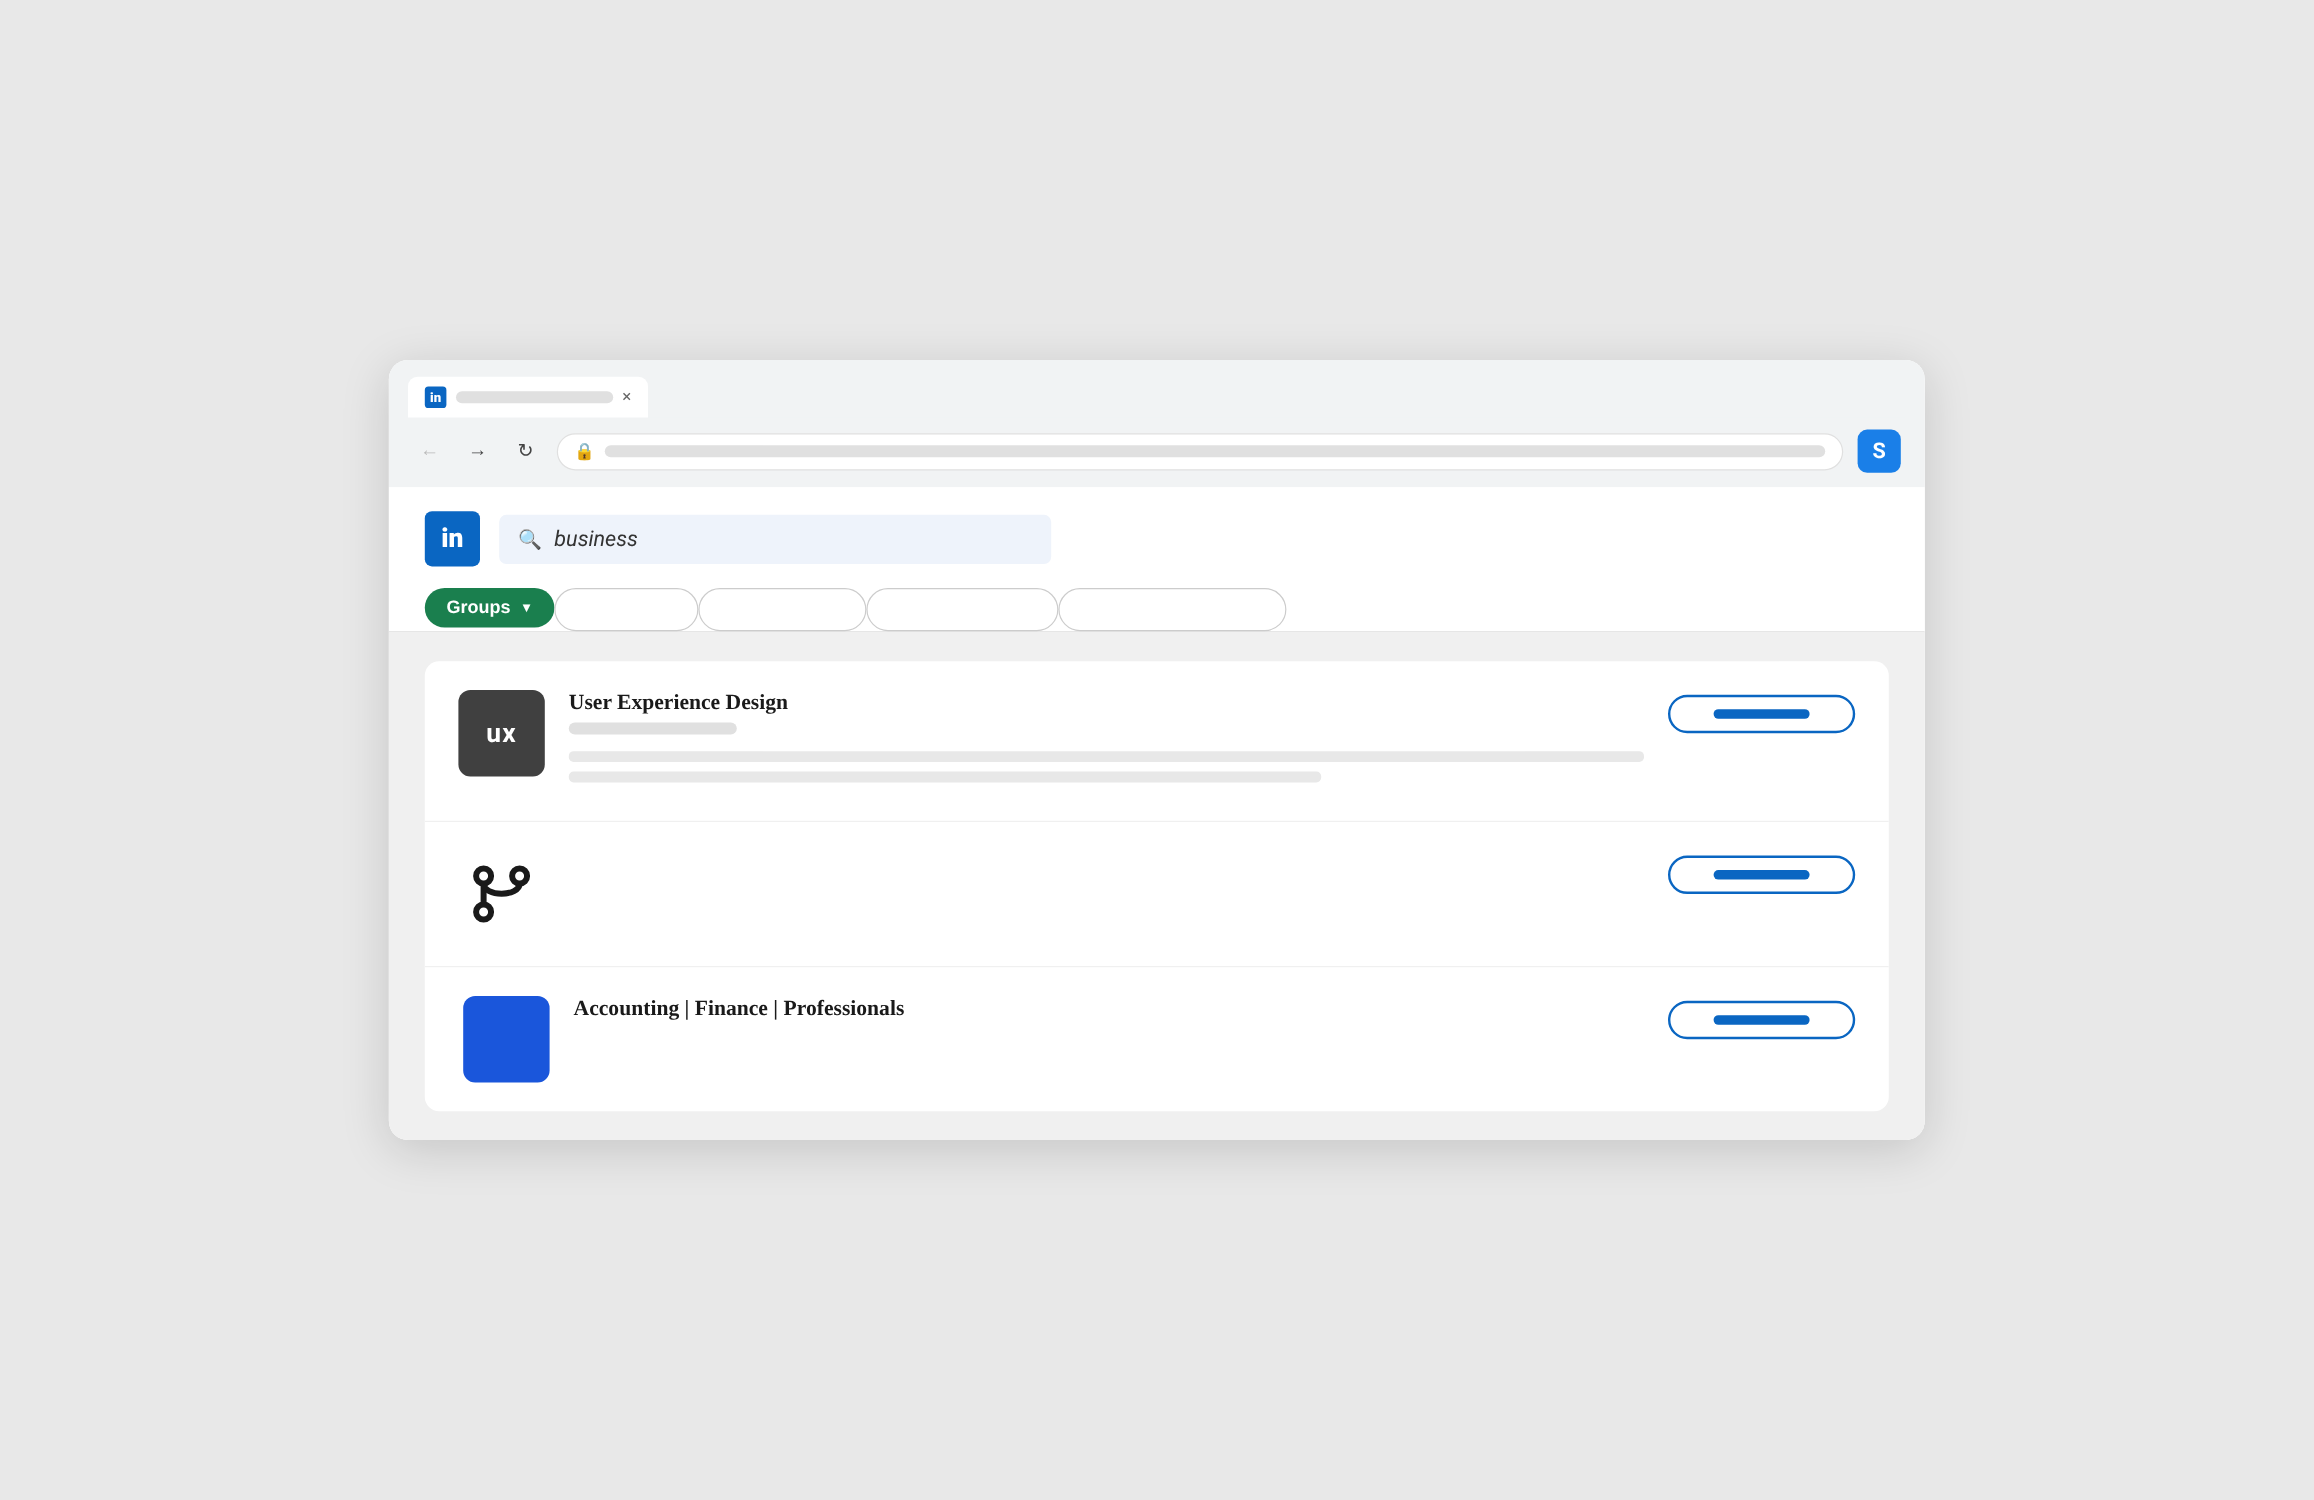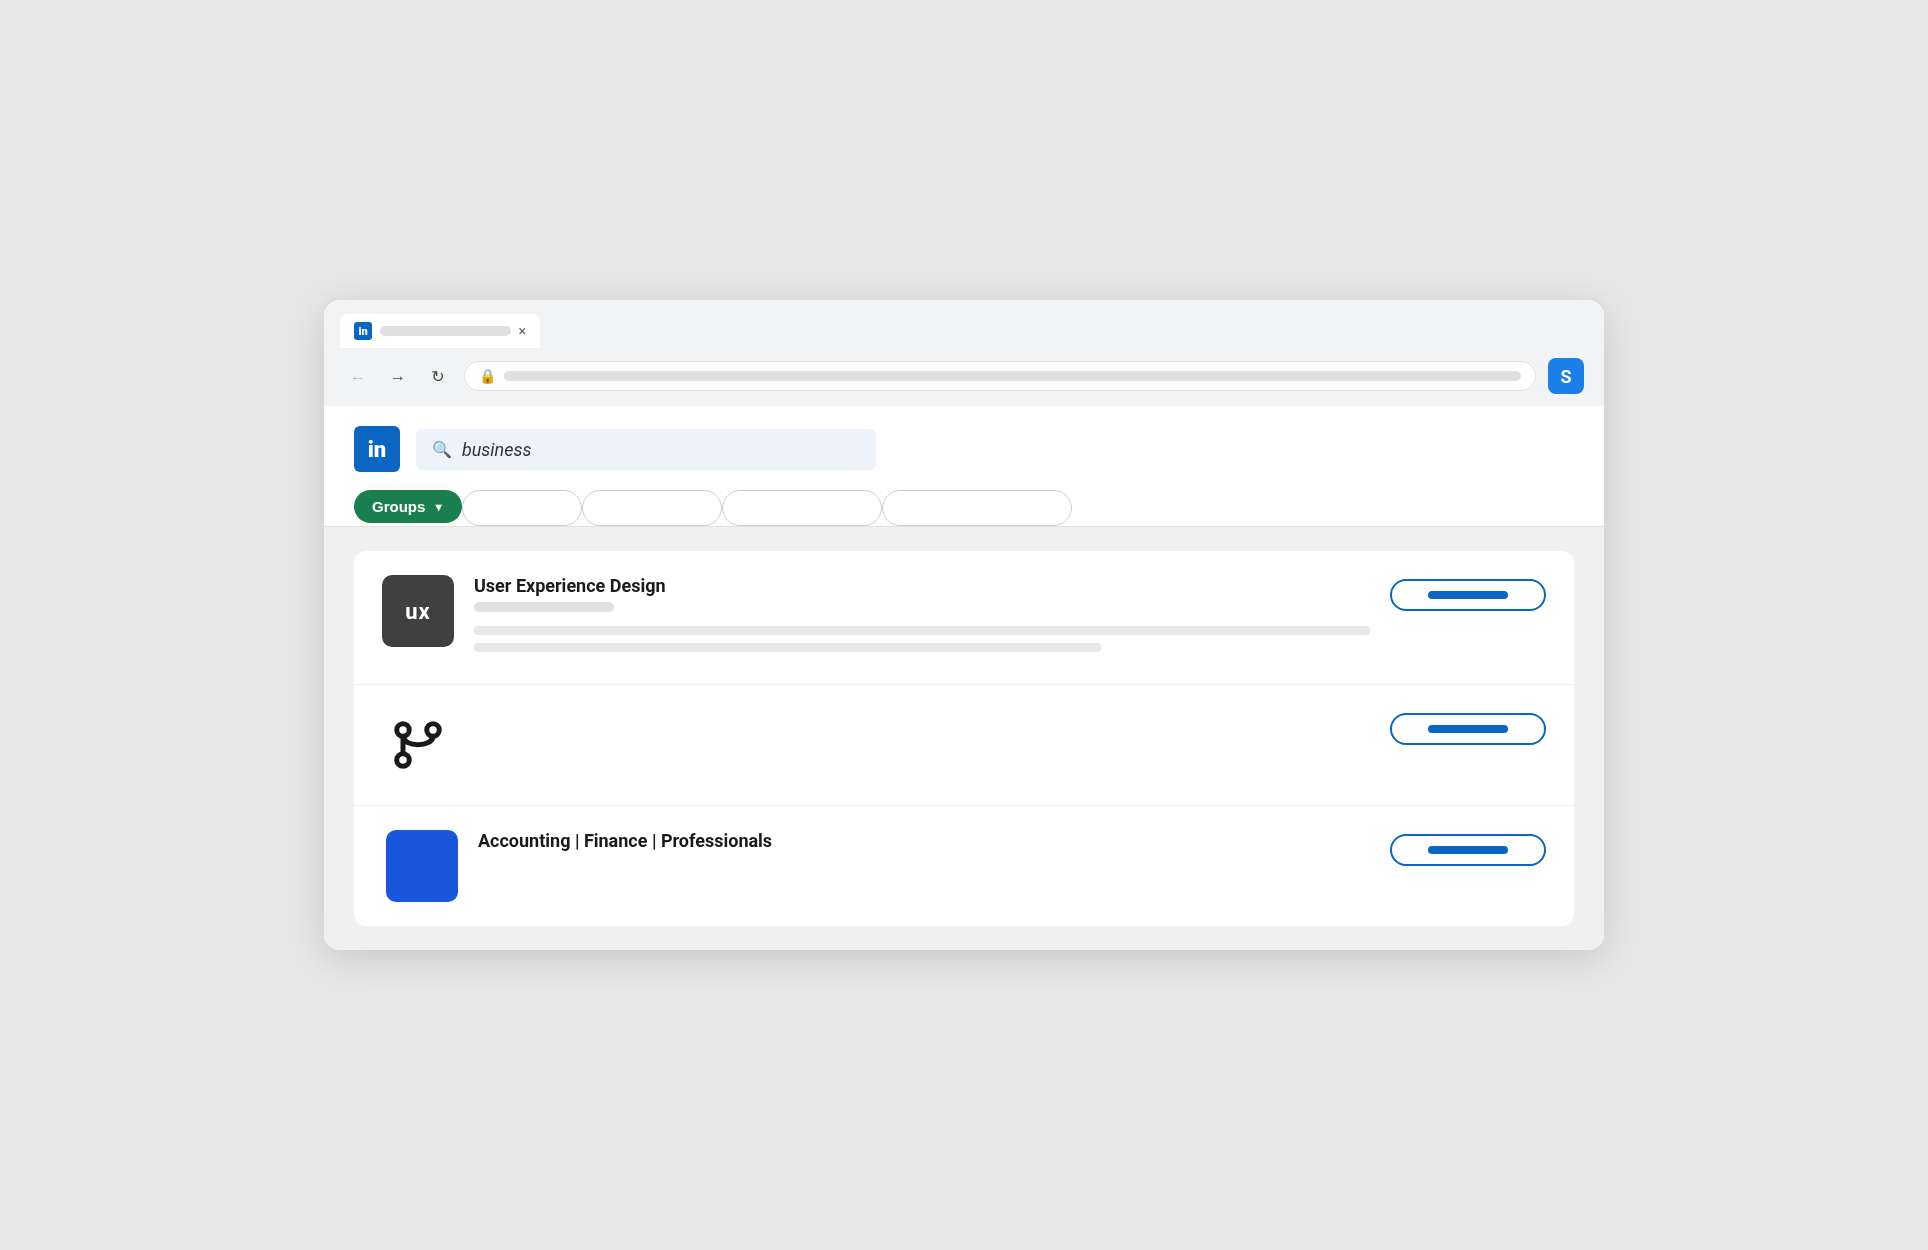--- a/index.html
+++ b/index.html
@@ -276,20 +276,21 @@
       height: 60px;
     }
 
     .accounting-logo {
       background: #1a56db;
     }
 
     .result-body {
       flex: 1;
       min-width: 0;
+      font-family: Liberation Serif, serif;
     }
 
     .result-title {
       font-size: 18px;
       font-weight: 700;
       color: #1a1a1a;
       margin-bottom: 6px;
     }
 
     .result-subtitle-placeholder {

